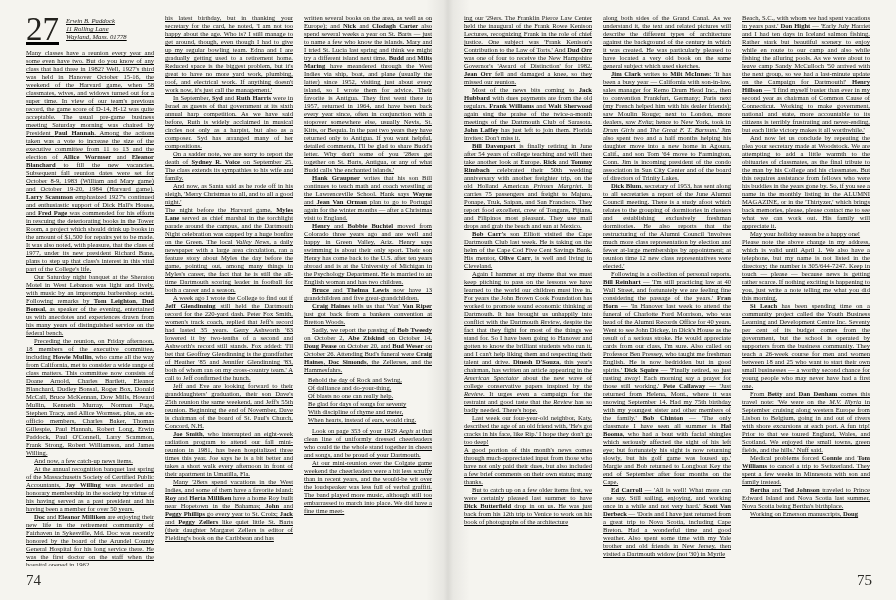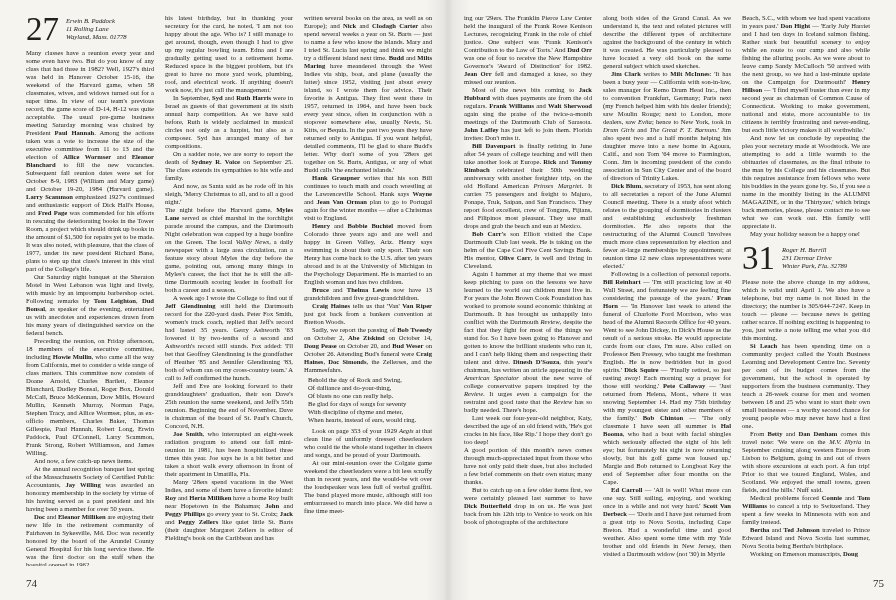--- a/index.html
+++ b/index.html
@@ -1,36 +1,36 @@
 <!DOCTYPE html>
 <html><head>
 <meta charset="utf-8">
 <style>
   * { margin:0; padding:0; box-sizing:border-box; }
   html,body { width:896px; height:600px; }
   body { background:#eceae4; font-family:"Liberation Serif", serif; }
-  .spread { position:relative; width:896px; height:600px; background:#f5f4ef; display:flex; overflow:hidden; }
+  .spread { position:relative; width:896px; height:600px; background:#f5f4ef; display:flex; overflow:hidden;text-decoration:underline; }
   .page { width:448px; height:600px; position:relative; }
   .page-left  { padding:14px 16px 30px 26px; }
   .page-right { padding:14px 26px 30px 16px; }
   .columns { display:flex; gap:11px; height:552px; overflow:hidden; }
   .column { flex:1 1 0; overflow:hidden; text-align:justify; font-size:6.6px; line-height:8px; color:#1b1a17;
             -webkit-hyphens:auto; hyphens:auto; }
   .body-para { text-indent:8px; }
   .body-para.no-indent { text-indent:0; }
   .class-header { display:flex; align-items:flex-start; text-align:left; margin:5px 0 5px; }
   .column .class-header:first-child { margin-top:0; }
   .class-year { font-size:33px; line-height:30px; color:#23221e; font-weight:400; }
   .secretary { font-style:italic; margin-left:7px; padding-top:3px; font-size:6.7px; line-height:8.2px; }
   .poem { text-align:left; margin:2px 0 3px 4px; }
   .gutter { position:absolute; left:426px; top:0; width:44px; height:600px; pointer-events:none;
             background:linear-gradient(90deg, rgba(0,0,0,0) 0%, rgba(0,0,0,0.06) 40%, rgba(0,0,0,0.11) 50%, rgba(0,0,0,0.05) 62%, rgba(0,0,0,0) 100%); }
-  .page-number { position:absolute; bottom:11px; font-size:11px; color:#2c2b27;margin-top:32px; }
+  .page-number { position:absolute; bottom:11px; font-size:15px; color:#2c2b27;margin-top:32px; }
   .page-number-left { left:26px; }
-  .page-number-right { right:12px; }
+  .page-number-right { right:24px; }
   b { font-weight:bold; }
 </style>
 </head>
 <body>
 
 <div class="spread">
   <div class="page page-left">
     <div class="columns" id="left-columns">
         <div class="column">
           <div class="class-header">
@@ -96,28 +96,20 @@
           <p class="body-para no-indent">along both sides of the Grand Canal. As we understand it, the text and related pictures will describe the different types of architecture against the background of the century in which it was created. He was particularly pleased to have located a very old book on the same general subject which used sketches.</p>
           <p class="body-para"><b>Jim Clark</b> writes to <b>Milt McInnes</b>: 'It has been a busy year — California with son-in-law, sales manager for Remo Drum Head Inc., then to convention Frankfurt, Germany; Paris next (my French helped him with his dealer friends); saw Moulin Rouge; next to London, more dealers, saw <i>Evita</i>; hence to New York, took in <i>Drum Girls</i> and <i>The Great F. T. Barnum</i>.' Jim also spent two and a half months helping his daughter move into a new home in Agoura, Calif., and son Tom '64 move to Farmington, Conn. Jim is incoming president of the condo association in Sun City Center and of the board of directors of Trinity Lakes.</p>
           <p class="body-para"><b>Dick Blum</b>, secretary of 1953, has sent along to all secretaries a report of the June Alumni Council meeting. There is a study afoot which relates to the grouping of dormitories in clusters and establishing exclusively freshman dormitories. He also reports that the restructuring of the Alumni Council 'involves much more class representation by election and fewer at-large memberships by appointment; at reunion time 12 new class representatives were elected.'</p>
           <p class="body-para">Following is a collection of personal reports. <b>Bill Reinhart</b> — 'I'm still practicing law at 40 Wall Street, and fortunately we are feeling fine considering the passage of the years.' <b>Fran Horn</b> — 'In Hanover last week to attend the funeral of Charlotte Ford Morrison, who was head of the Alumni Records Office for 40 years. Went to see John Dickey, in Dick's House as the result of a serious stroke. He would appreciate cards from our class, I'm sure. Also called on Professor Ben Pressey, who taught me freshman English. He is now bedridden but in good spirits.' <b>Dick Squire</b> — 'Finally retired, so just rusting away! Each morning say a prayer for those still working.' <b>Pete Callaway</b> — 'Just returned from Helena, Mont., where it was snowing September 14. Had my 75th birthday with my youngest sister and other members of the family.' <b>Bob Chinton</b> — 'The only classmate I have seen all summer is <b>Hal Booma</b>, who had a bout with facial shingles which seriously affected the sight of his left eye; but fortunately his sight is now returning slowly, but his golf game was loused up.' Margie and Bob returned to Longboat Key the end of September after four months on the Cape.</p>
           <p class="body-para"><b>Ed Carroll</b> — 'All is well! What more can one say. Still sailing, enjoying, and working once in a while and not very hard.' <b>Scott Van Derbeck</b> — 'Doris and I have just returned from a great trip to Nova Scotia, including Cape Breton. Had a wonderful time and good weather. Also spent some time with my Yale brother and old friends in New Jersey, then visited a Dartmouth widow (not '30) in Myrtle</p>
         </div>
         <div class="column">
           <p class="body-para no-indent">Beach, S.C., with whom we had spent vacations in years past.' <b>Don Hight</b> — 'Early July Harriet and I had ten days in Iceland salmon fishing. Rather stark but beautiful scenery to enjoy while en route to our camp and also while fishing the alluring pools. As we were about to leave camp Sandy McCulloch '50 arrived with the next group, so we had a last-minute update on the Campaign for Dartmouth!' <b>Henry Hillson</b> — 'I find myself busier than ever in my second year as chairman of Common Cause of Connecticut. Working to make government, national and state, more accountable to its citizens is terribly frustrating and never-ending, but each little victory makes it all worthwhile.'</p>
           <p class="body-para">And now let us conclude by repeating the plea your secretary made at Woodstock. We are attempting to add a little warmth to the obituaries of classmates, as the final tribute to the man by his College and his classmates. But this requires assistance from fellows who were his buddies in the years gone by. So, if you see a name in the monthly listing in the ALUMNI MAGAZINE, or in the 'Thirtyzer,' which brings back memories, please, please contact me to see what we can work out. His family will appreciate it.</p>
           <p class="body-para">May your holiday season be a happy one!</p>
-          <div class="class-header">
-            <div class="class-year">31</div>
-            <div class="secretary">
-              <div>Roger H. Burrill</div>
-              <div>231 Dermar Drive</div>
-              <div>Winter Park, Fla. 32789</div>
-            </div>
-          </div>
           <p class="body-para no-indent">Please note the above change in my address, which is valid until April 1. We also have a telephone, but my name is not listed in the directory; the number is 305/644-7247. Keep in touch — please — because news is getting rather scarce. If nothing exciting is happening to you, just write a note telling me what you did this morning.</p>
           <p class="body-para"><b>Si Leach</b> has been spending time on a community project called the Youth Business Learning and Development Centre Inc. Seventy per cent of its budget comes from the government, but the school is operated by supporters from the business community. They teach a 26-week course for men and women between 18 and 25 who want to start their own small businesses — a worthy second chance for young people who may never have had a first one.</p>
           <p class="body-para">From <b>Betty</b> and <b>Dan Denham</b> comes this travel note: 'We were on the <i>M.V. Illyria</i> in September cruising along western Europe from Lisbon to Belgium, going in and out of rivers with shore excursions at each port. A fun trip! Prior to that we toured England, Wales, and Scotland. We enjoyed the small towns, green fields, and the hills.' Nuff said.</p>
           <p class="body-para">Medical problems forced <b>Connie</b> and <b>Tom Williams</b> to cancel a trip to Switzerland. They spent a few weeks in Minnesota with son and family instead.</p>
           <p class="body-para"><b>Bertha</b> and <b>Ted Johnson</b> traveled to Prince Edward Island and Nova Scotia last summer, Nova Scotia being Bertha's birthplace.</p>
           <p class="body-para">Working on Emerson manuscripts, <b>Doug</b></p>
         </div>
       </div>
     <div class="page-number page-number-right">75</div>
   </div>

